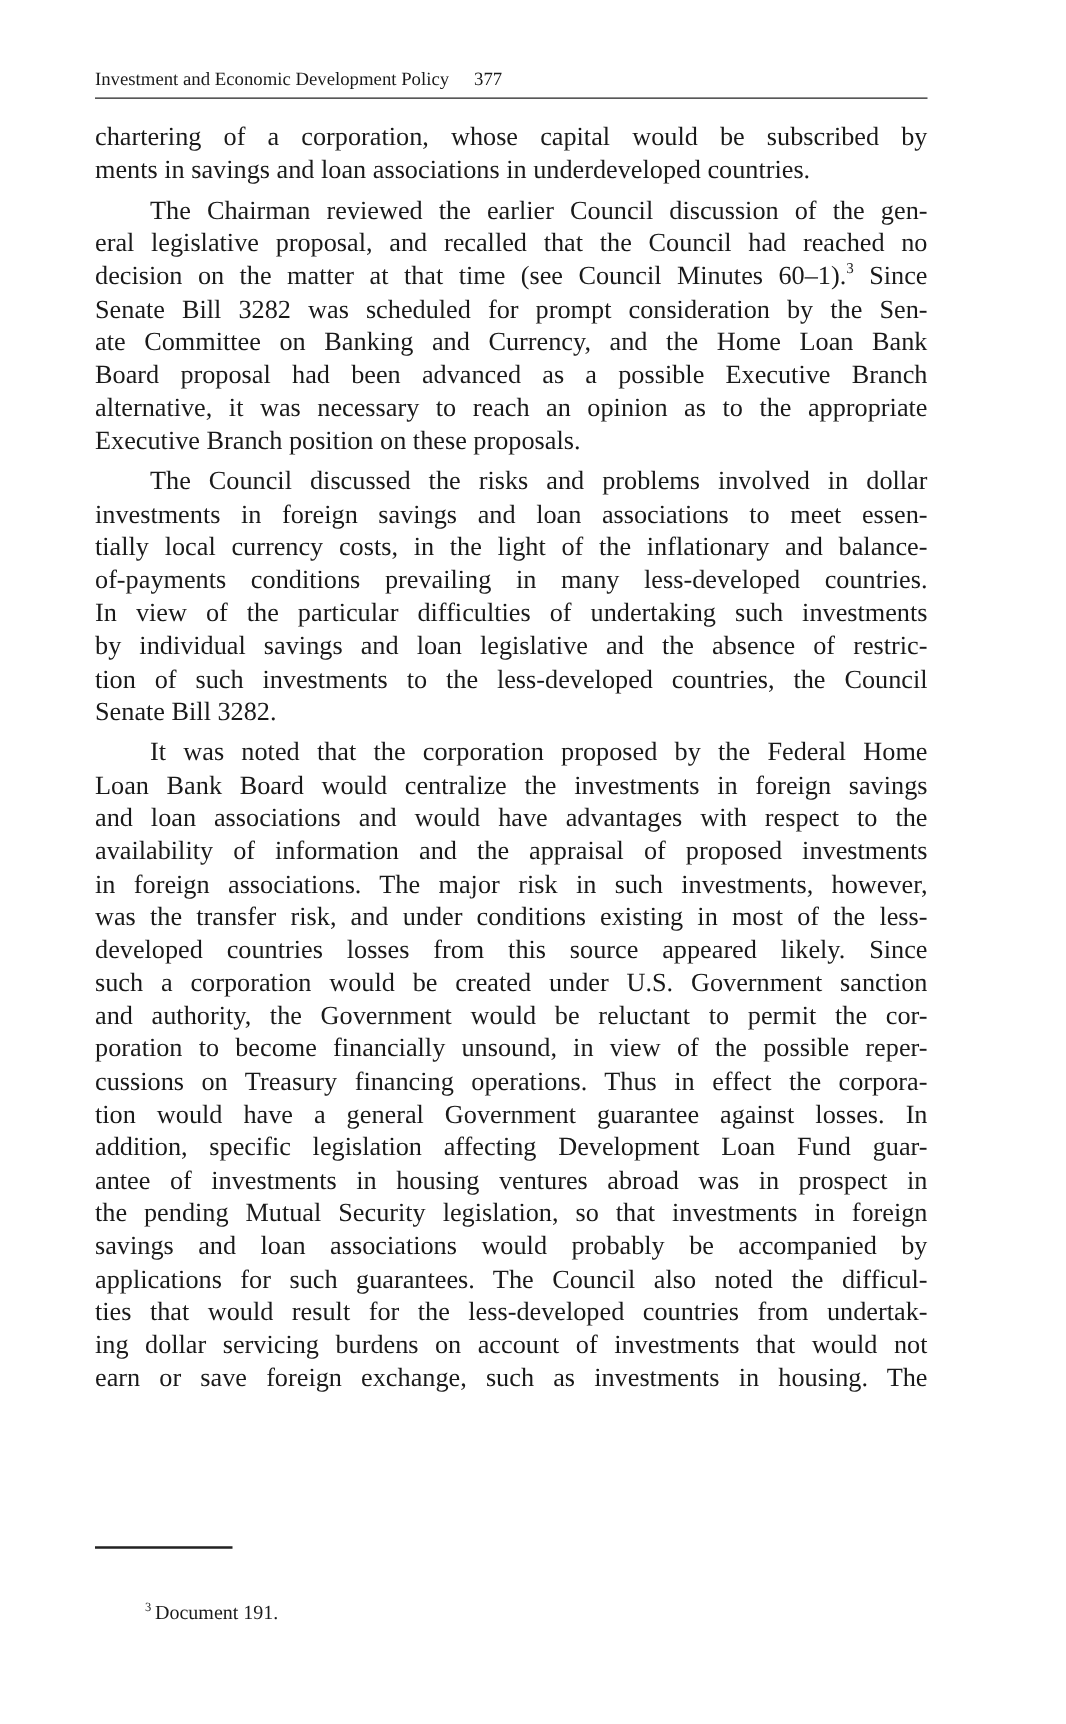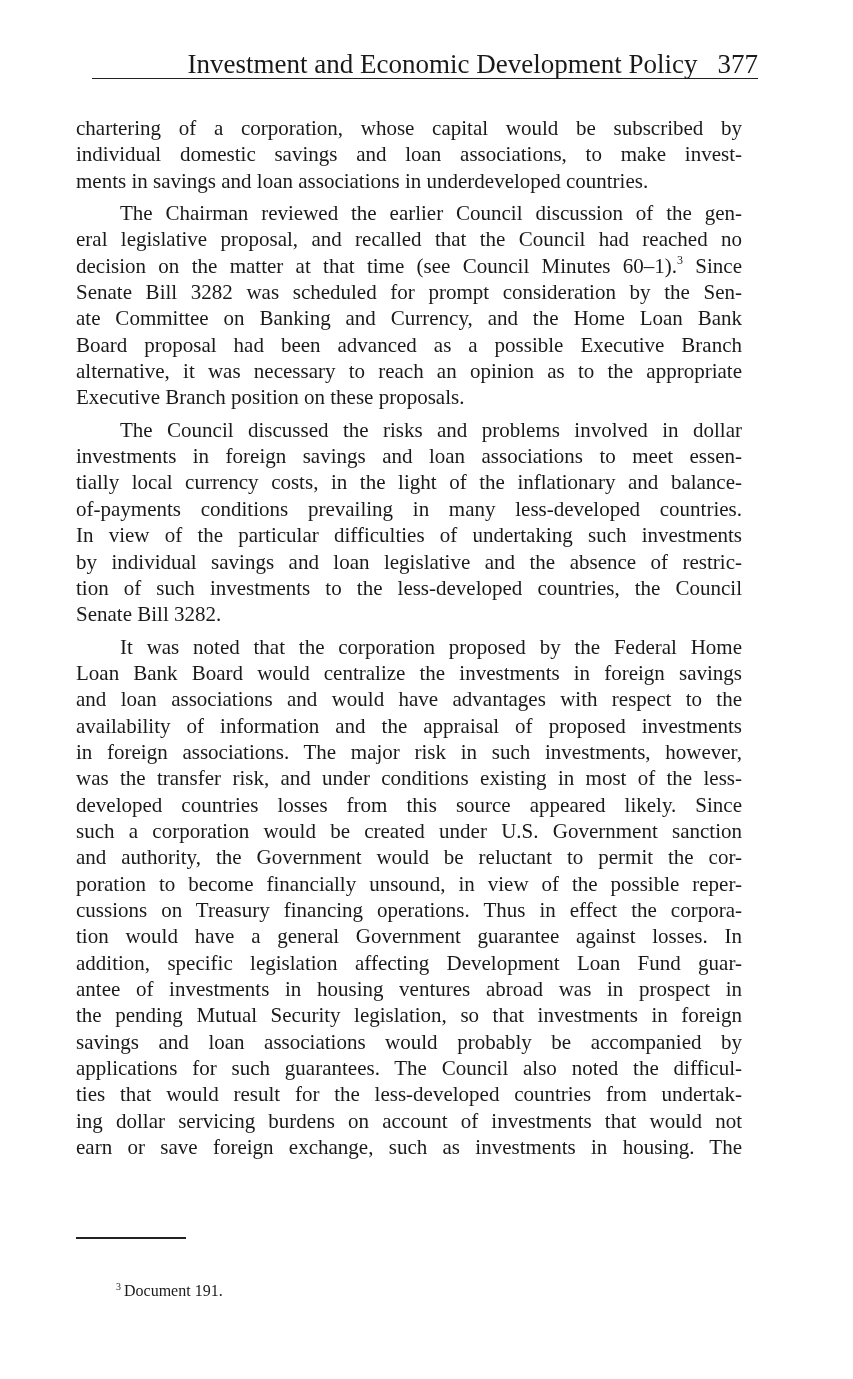--- a/index.html
+++ b/index.html
@@ -17,39 +17,38 @@
     }
     .page {
       position: absolute;
       left: 76px;
       top: 0;
       width: 666px;
     }
     .running-head {
       position: absolute;
       top: 50px;
-      left: 16px;
+      left: 0;
       width: 666px;
       height: 28px;
       border-bottom: 1.5px solid #222;
-      font-size: 27px;
+      font-size: 15px;
       line-height: 28px;
-      text-align: right;
       white-space: nowrap;
     }
     .running-head .title {
       display: inline-block;
     }
     .running-head .pageno {
       display: inline-block;
       margin-left: 20px;
     }
     .body-text {
       position: absolute;
-      top: 115px;
+      top: 96px;
       left: 0;
       width: 666px;
     }
     .para {
       margin: 0 0 6px 0;
     }
     .line {
       display: block;
       height: 26.35px;
       line-height: 26.35px;
@@ -100,21 +99,20 @@
 <div class="page">
 
   <div class="running-head">
     <span class="title">Investment and Economic Development Policy</span><span class="pageno">377</span>
   </div>
 
   <div class="body-text">
 
     <div class="para">
       <span class="line">chartering of a corporation, whose capital would be subscribed by</span>
-      <span class="line">individual domestic savings and loan associations, to make invest-</span>
       <span class="line last">ments in savings and loan associations in underdeveloped countries.</span>
     </div>
 
     <div class="para">
       <span class="line first">The Chairman reviewed the earlier Council discussion of the gen-</span>
       <span class="line">eral legislative proposal, and recalled that the Council had reached no</span>
       <span class="line"><span>decision on the matter at that time (see Council Minutes 60–1).</span><sup class="fn-ref">3</sup><span> Since</span></span>
       <span class="line">Senate Bill 3282 was scheduled for prompt consideration by the Sen-</span>
       <span class="line">ate Committee on Banking and Currency, and the Home Loan Bank</span>
       <span class="line">Board proposal had been advanced as a possible Executive Branch</span>

